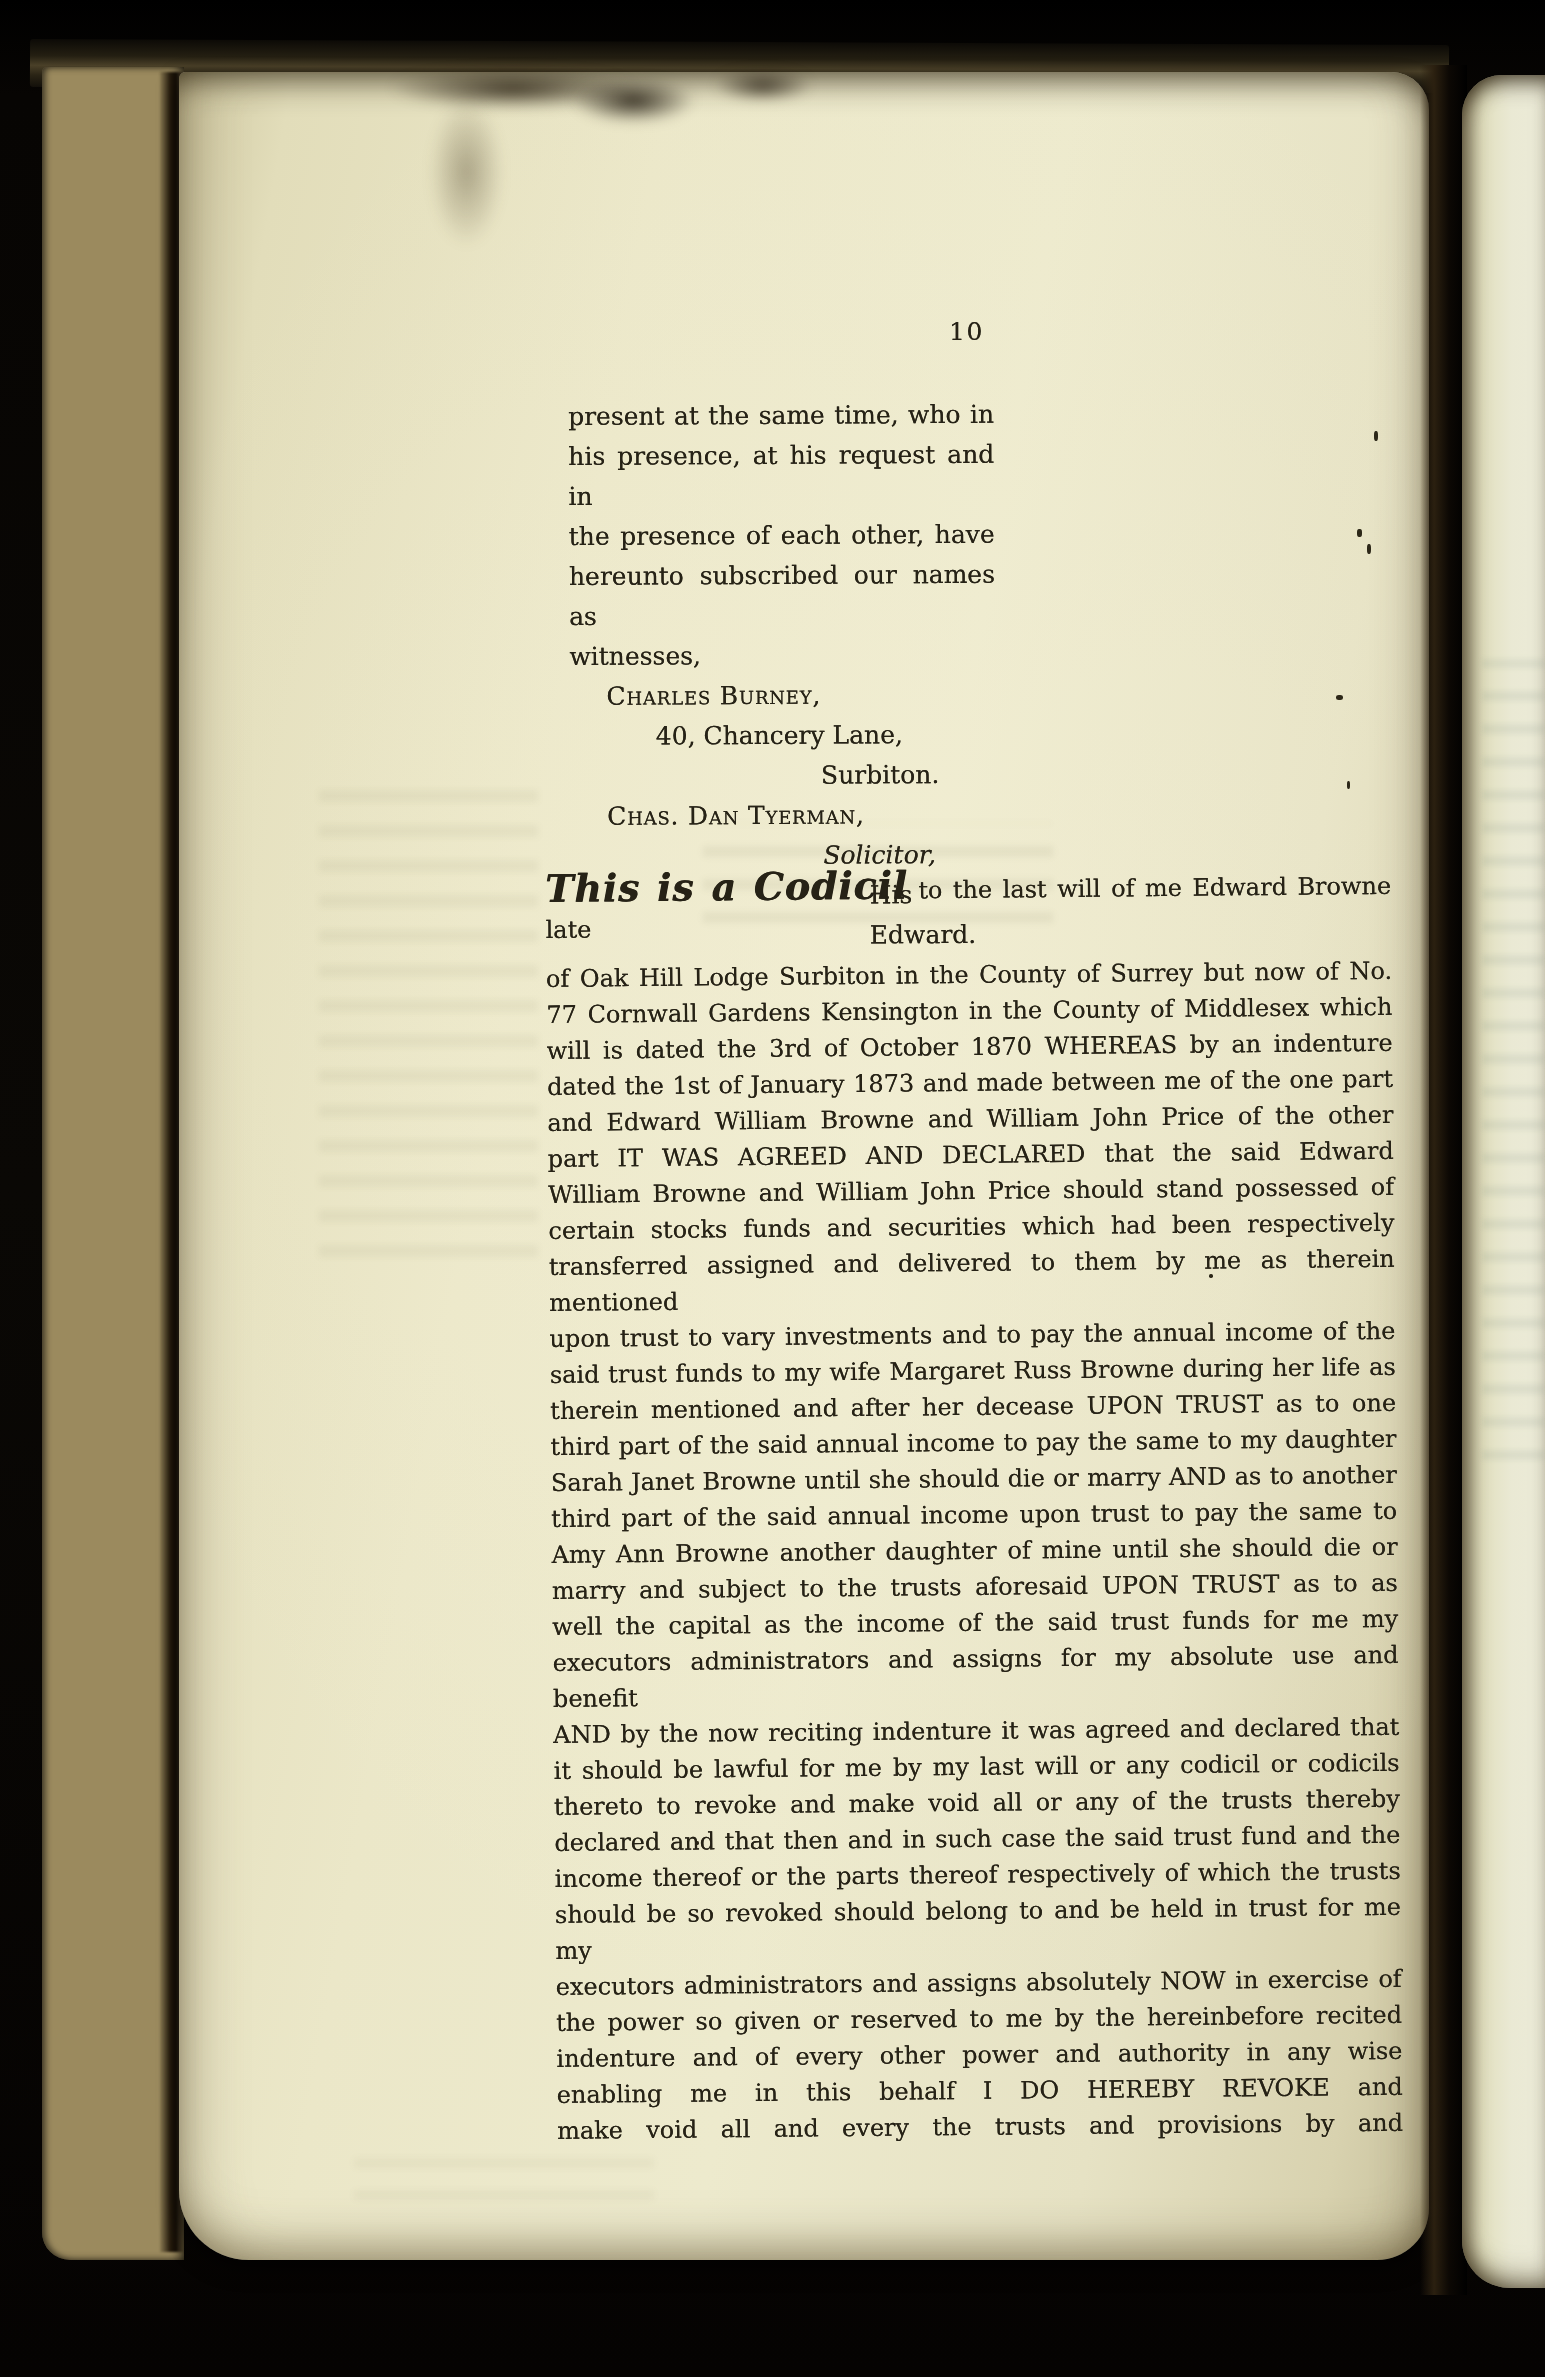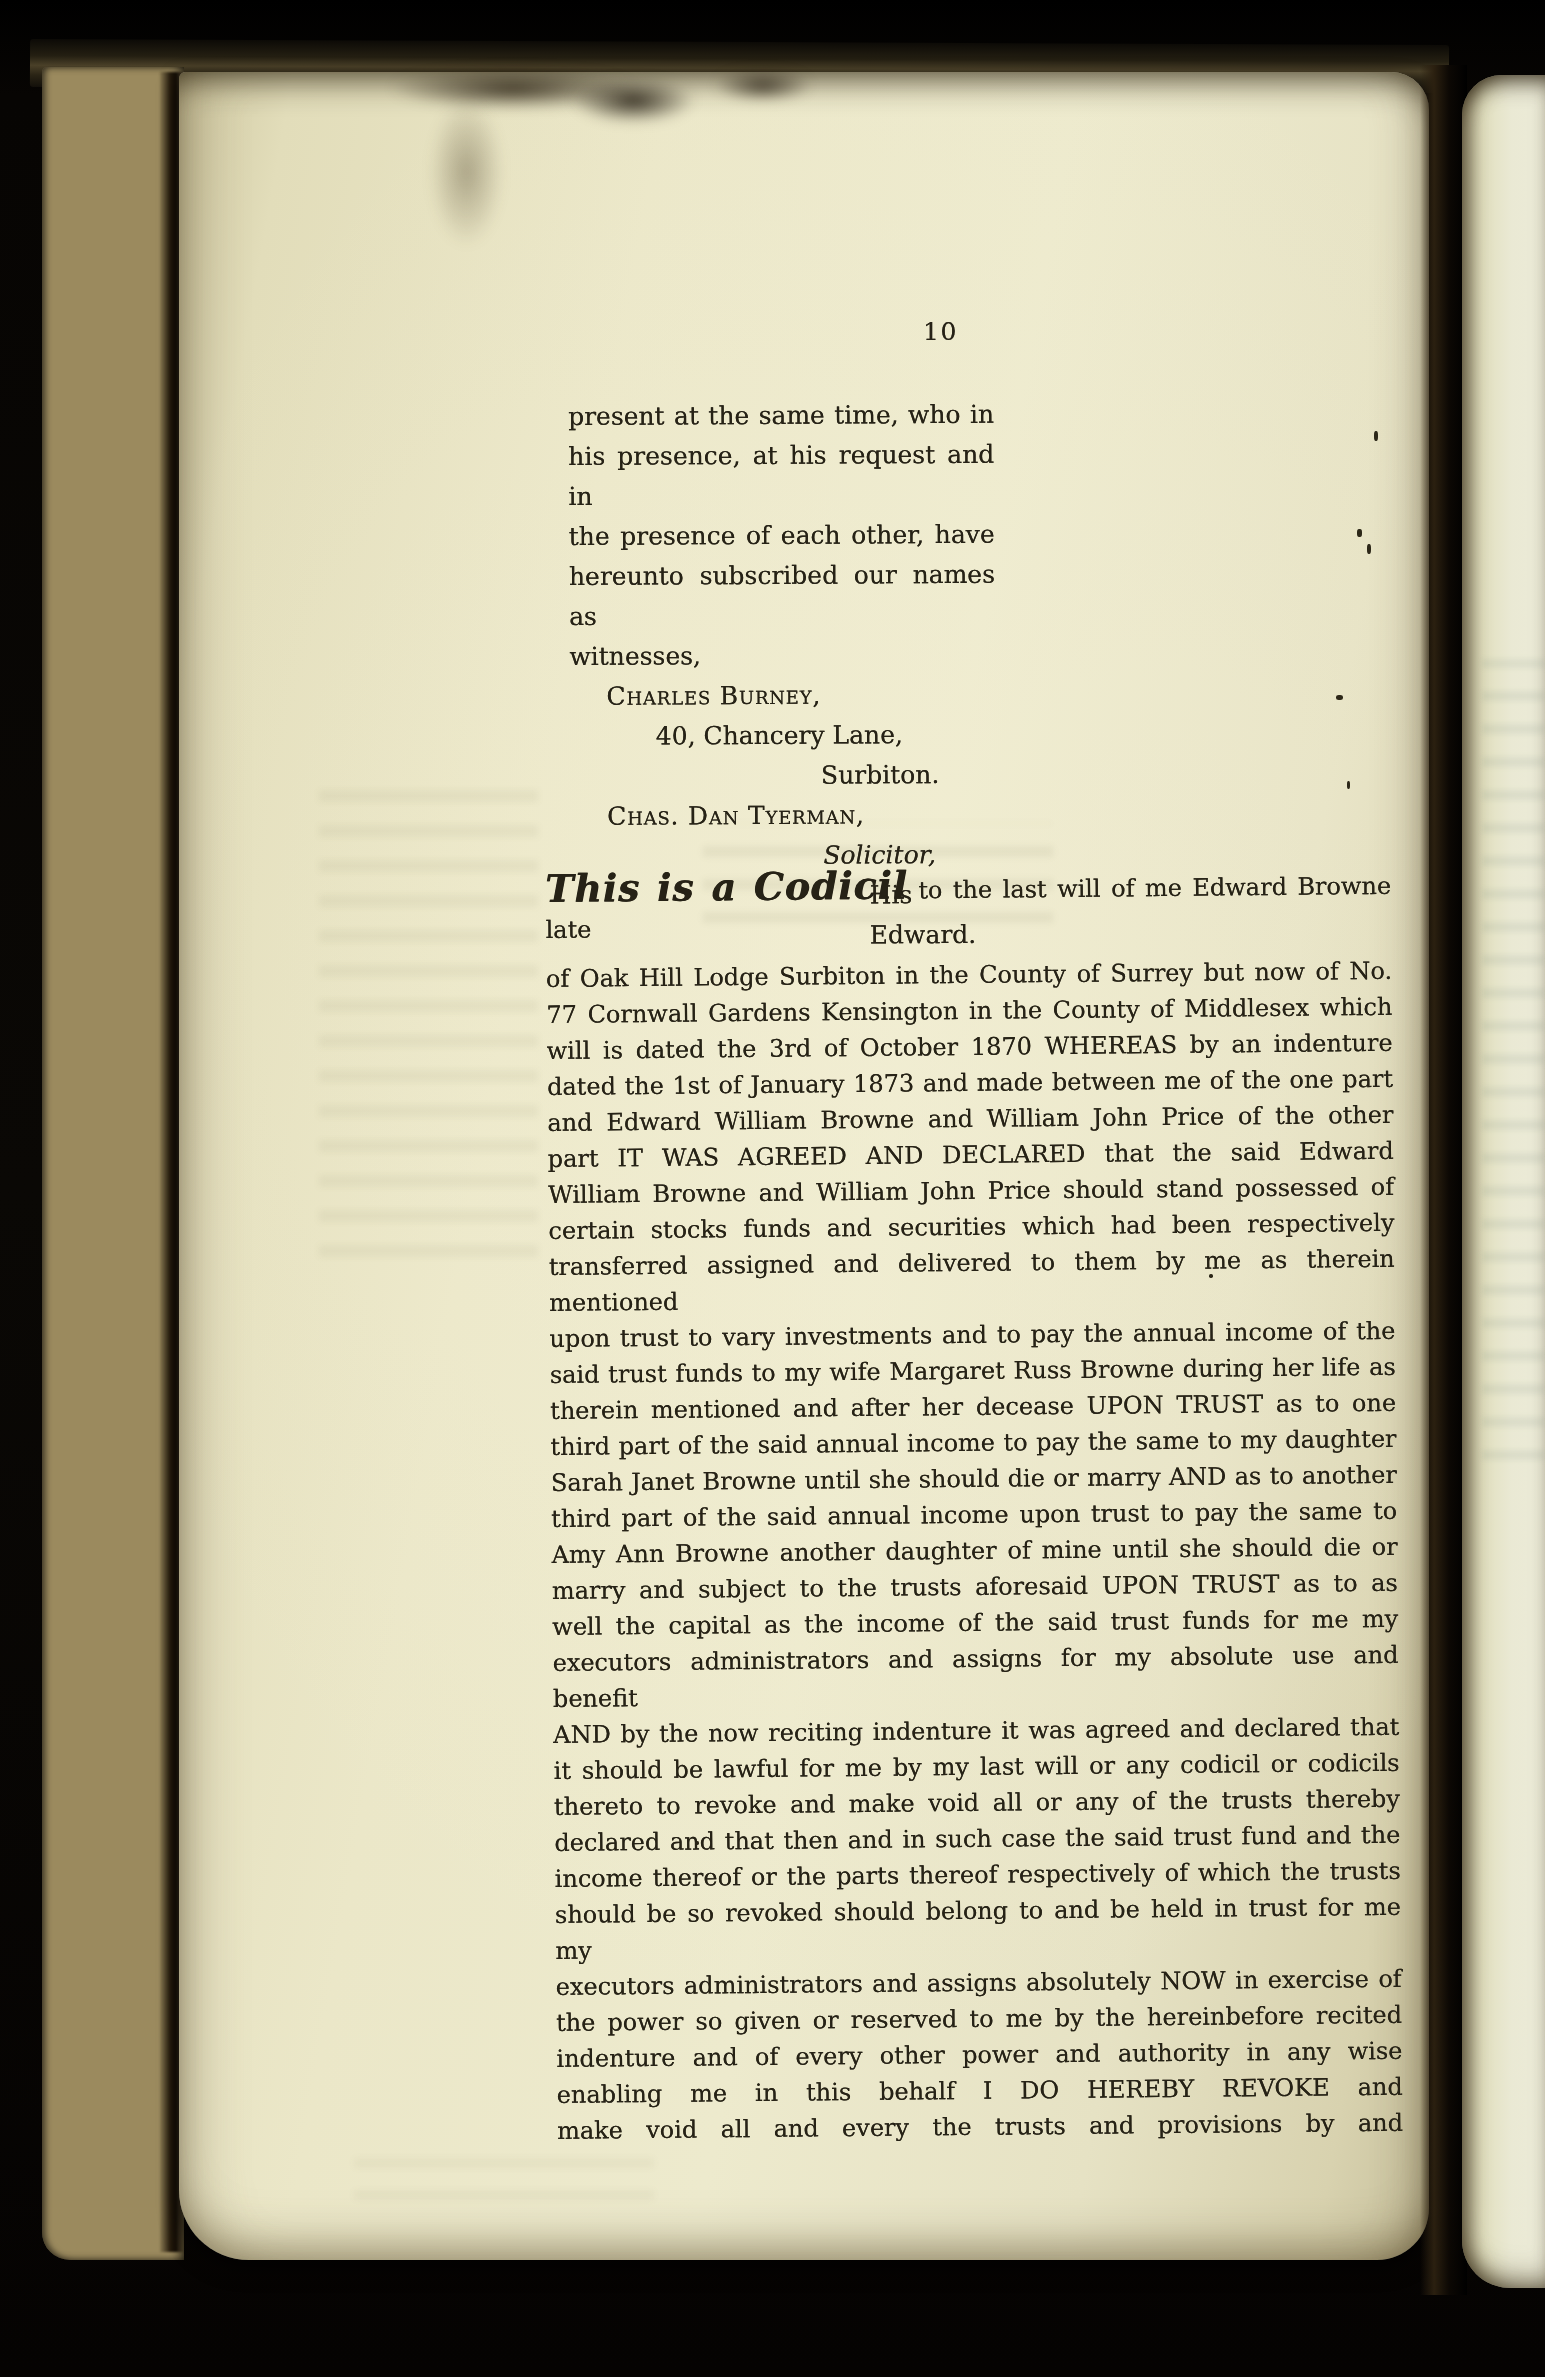--- a/index.html
+++ b/index.html
@@ -71,21 +71,21 @@
   .next-page{
     position:absolute;left:1462px;top:75px;width:83px;height:2213px;
     background:linear-gradient(90deg,#c9c3a0 0%,#e2e0c0 26%,#eae9d4 60%,#ecebd8 100%);
     border-radius:40px 0 0 48px;
     box-shadow:inset 11.7px 0 22px -6.7px rgba(45,35,16,.75), inset 0 20px 25px -15px rgba(40,30,12,.8), inset 0 -25px 30px -18.4px rgba(60,48,24,.6);
   }
   .next-ghost{position:absolute;left:20px;top:584px;width:63px;height:801px;filter:blur(2.5px);
     background:repeating-linear-gradient(0deg,rgba(120,140,125,.12) 0 10px,rgba(120,140,125,0) 10px 33px);}
   
   .ink{color:#262216;text-shadow:0 0 0.5px rgba(38,34,22,.85);}
-  .page-number{position:absolute;left:744px;top:245px;font-size:25px;letter-spacing:1.7px;}
+  .page-number{position:absolute;left:770px;top:245px;font-size:25px;letter-spacing:1.7px;}
   .attestation{
     position:absolute;left:389px;top:325px;width:426px;
     font-size:25px;line-height:40px;transform:rotate(-0.3deg);transform-origin:0 0;
   }
   .aline{text-align:justify;text-align-last:justify;}
   .aline.left{text-align:left;text-align-last:left;}
   .sc{font-variant:small-caps;letter-spacing:0.8px;}
   .ind-name{margin-left:37px;}
   .ind-addr{margin-left:86px;}
   .ind-title1{margin-left:251px;}

